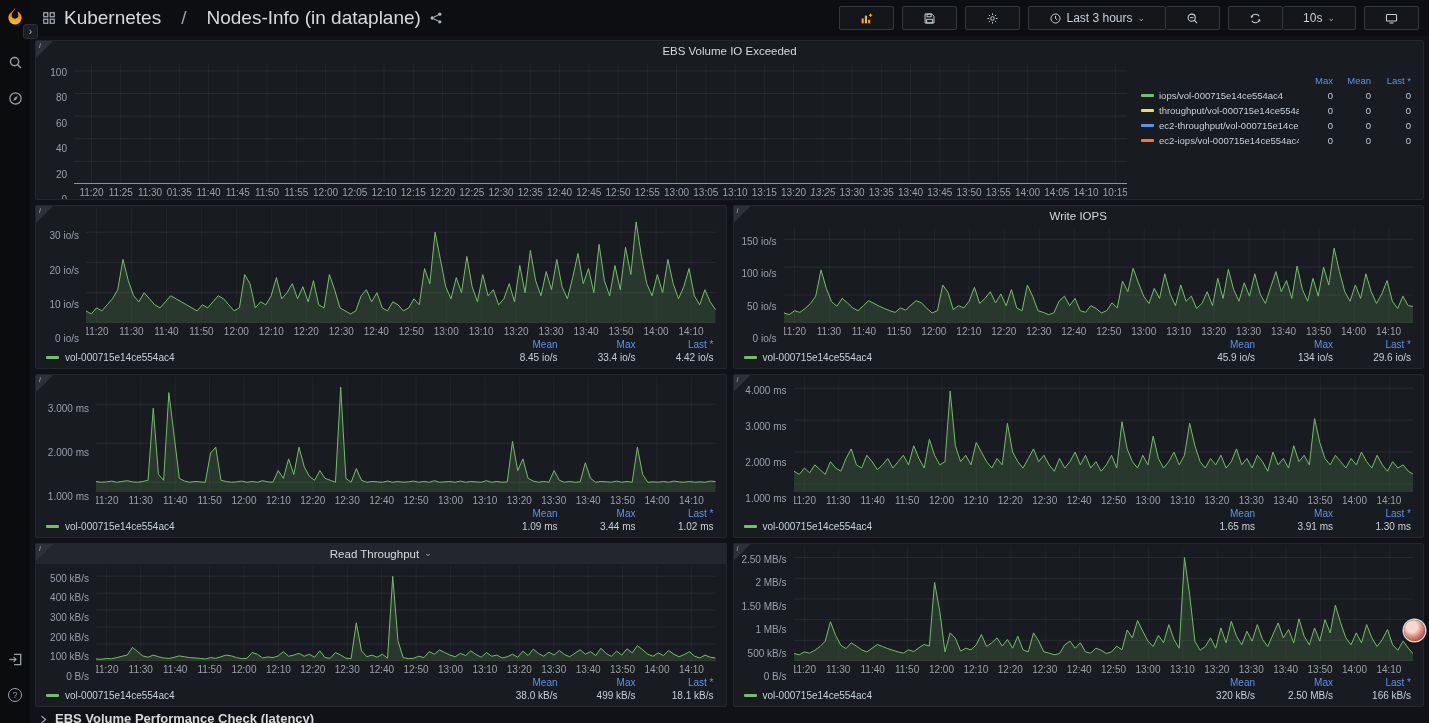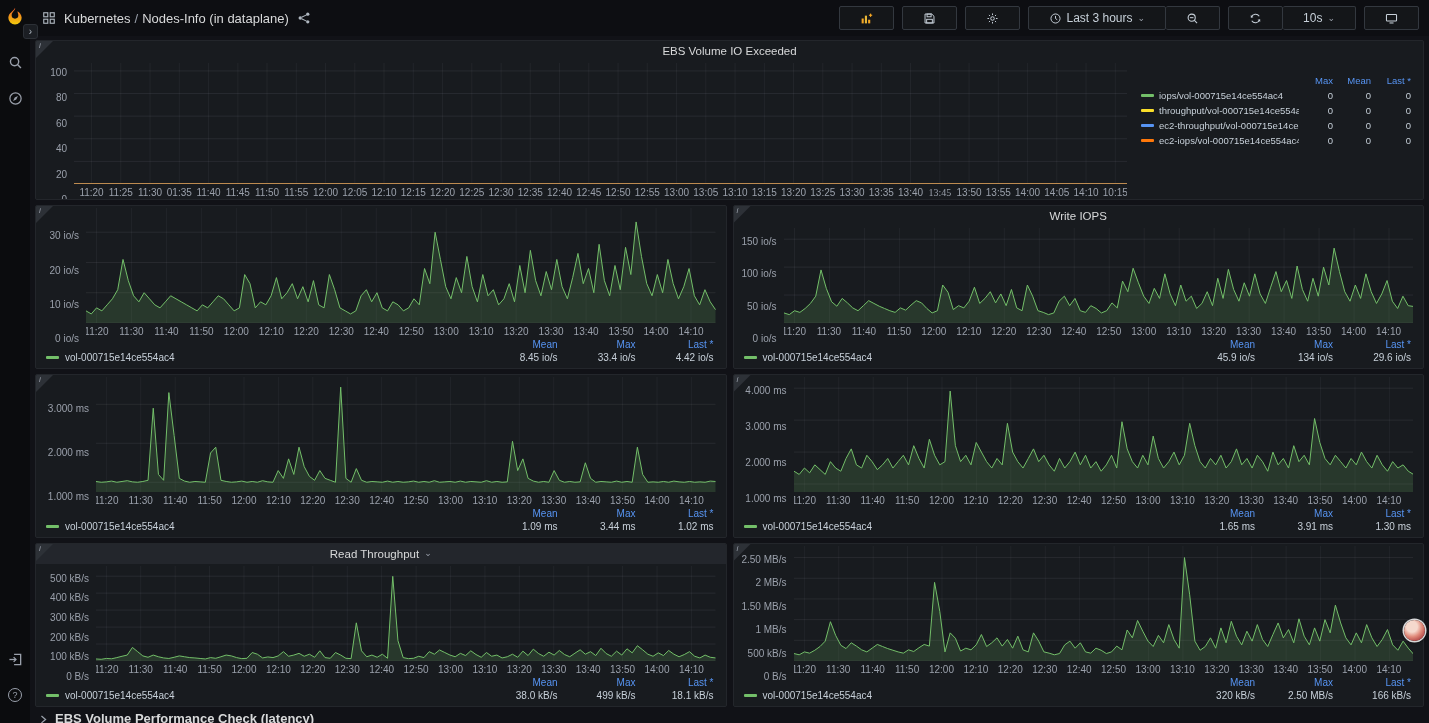--- a/index.html
+++ b/index.html
@@ -20,21 +20,21 @@
   .expand-tab { position:fixed; left:23px; top:24px; width:15px; height:15px; background:#1b1e23;
     border:1px solid #2c3036; border-radius:3px; color:#aeb6bf; font-size:10px; line-height:13px;
     text-align:center; z-index:30; cursor:pointer; }
 
   
   .topbar { position:fixed; left:30px; right:0; top:0; height:36px; background:#0d0e12;
     display:flex; align-items:center; justify-content:space-between; padding:0 10px 0 12px; z-index:15; }
   .tb-left { display:flex; align-items:center; gap:8px; }
   .tb-icon { color:#aeb6bf; display:flex; align-items:center; cursor:pointer; }
   .tb-icon svg { width:14px; height:14px; }
-  .breadcrumb { font-size:13px; color:#d8d9da; display:flex; gap:4px; align-items:center; }
+  .breadcrumb { font-size:19px; color:#d8d9da; display:flex; gap:20px; align-items:center; }
   .breadcrumb .sep { color:#9aa0ab; }
   .breadcrumb span { cursor:pointer; }
   .tb-right { display:flex; align-items:center; gap:8px; }
   .tb-btn { height:24px; min-width:26px; border:1px solid #33383f; border-radius:2px;
     background:#141619; display:flex; align-items:center; justify-content:center; gap:5px;
     color:#c7d0d9; padding:0 20px; font-size:12px; cursor:pointer; white-space:nowrap; }
   .tb-btn svg { width:13px; height:13px; }
   .tb-group { display:flex; }
   .tb-group .tb-btn + .tb-btn { border-left:0; }
   .caret { font-size:9px; color:#9aa0ab; }
@@ -307,25 +307,25 @@
               <div class="x-label" style="left: 43.3333%;">12:35</div>
               <div class="x-label" style="left: 46.1111%;">12:40</div>
               <div class="x-label" style="left: 48.8889%;">12:45</div>
               <div class="x-label" style="left: 51.6667%;">12:50</div>
               <div class="x-label" style="left: 54.4444%;">12:55</div>
               <div class="x-label" style="left: 57.2222%;">13:00</div>
               <div class="x-label" style="left: 60%;">13:05</div>
               <div class="x-label" style="left: 62.7778%;">13:10</div>
               <div class="x-label" style="left: 65.5556%;">13:15</div>
               <div class="x-label" style="left: 68.3333%;">13:20</div>
-              <div class="x-label" style="left: 71.1111%;">13:25</div>
+              <div class="x-label" style="left: 71.1111%; font-style: italic;">13:25</div>
               <div class="x-label" style="left: 73.8889%;">13:30</div>
               <div class="x-label" style="left: 76.6667%;">13:35</div>
               <div class="x-label" style="left: 79.4444%;">13:40</div>
-              <div class="x-label" style="left: 82.2222%; font-family: Liberation Serif, serif;">13:45</div>
+              <div class="x-label" style="left: 82.2222%;">13:45</div>
               <div class="x-label" style="left: 85%;">13:50</div>
               <div class="x-label" style="left: 87.7778%;">13:55</div>
               <div class="x-label" style="left: 90.5556%;">14:00</div>
               <div class="x-label" style="left: 93.3333%;">14:05</div>
               <div class="x-label" style="left: 96.1111%;">14:10</div>
               <div class="x-label" style="left: 98.8889%;">10:15</div>
             </div>
           </div>
           <div class="side-legend">
             <div class="sl-grid">

